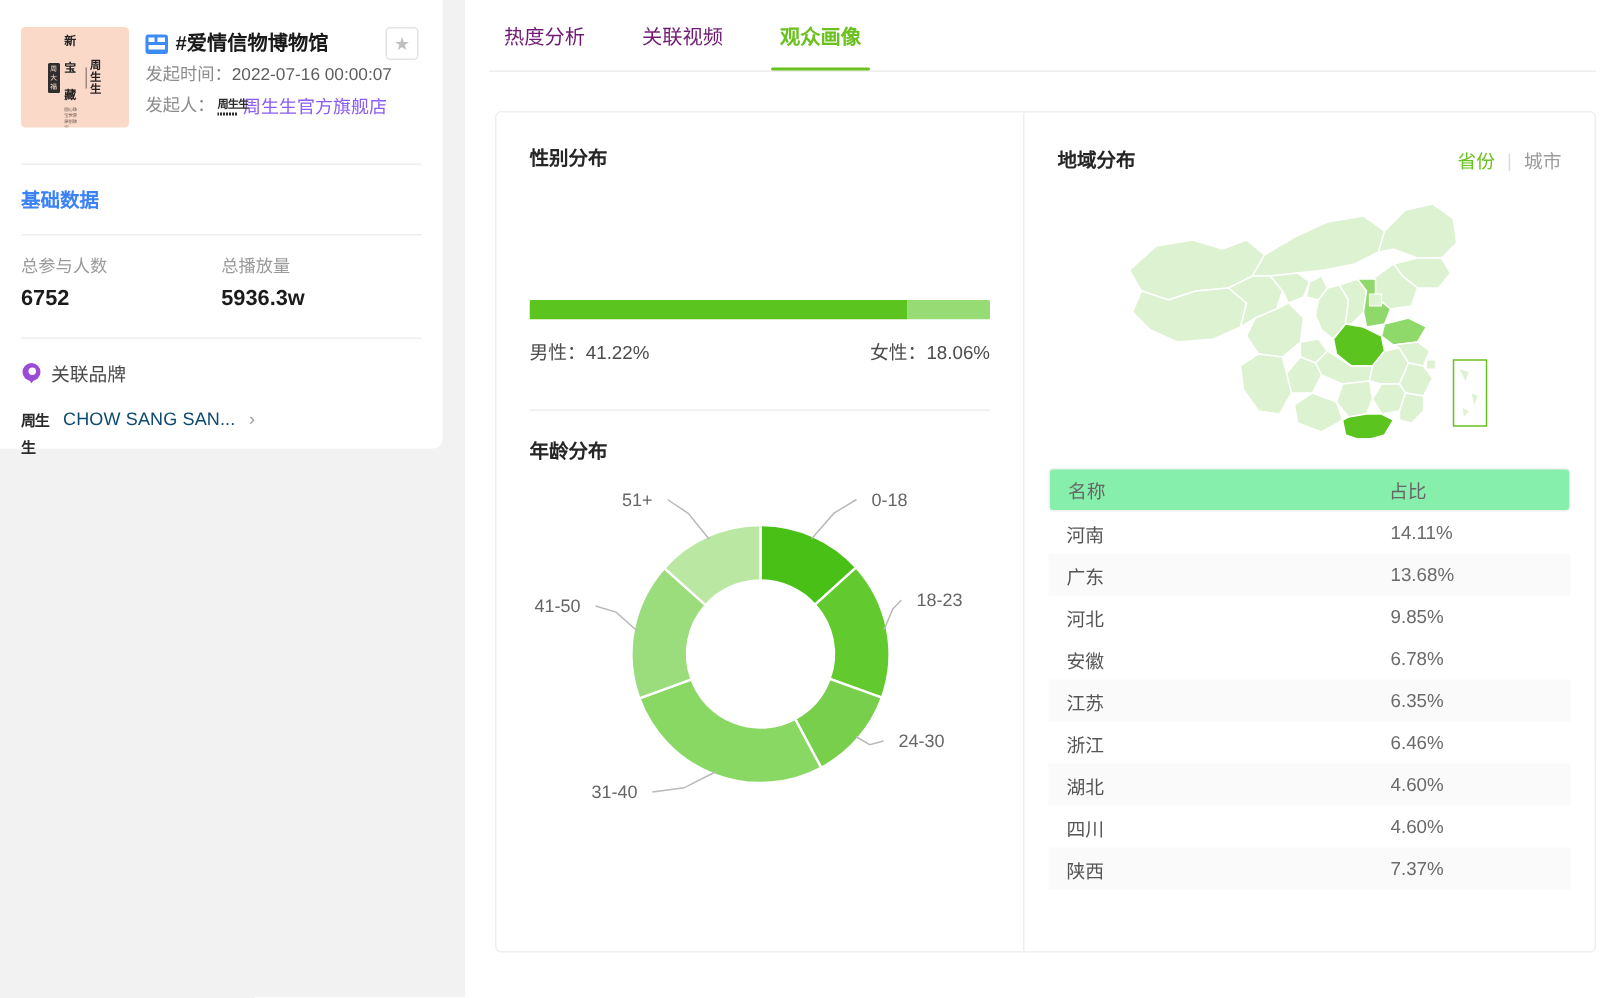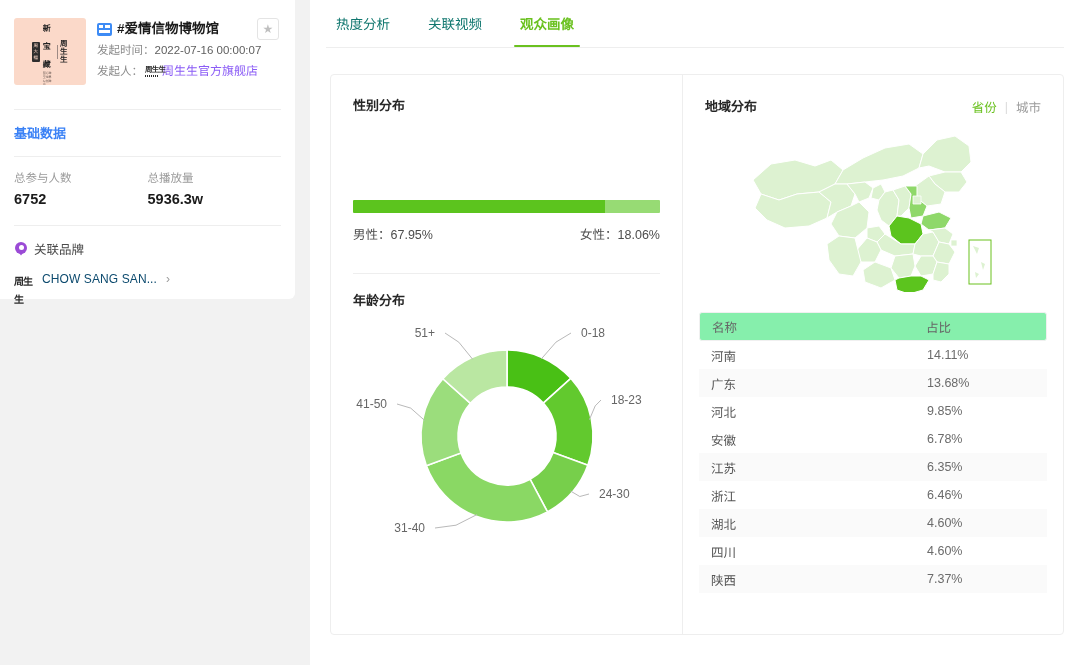--- a/index.html
+++ b/index.html
@@ -155,21 +155,21 @@
   #right-col {
     flex: 1 1 auto; height: 665px; background: #ffffff;
     padding: 0 12px 0 16px; position: relative;
   }
   #tabs {
     display: flex; align-items: flex-end; height: 48px;
     padding-left: 8px; border-bottom: 1px solid #eeeeee;
     margin-right: 4px;
   }
   .tab {
-    font-size: 13.5px; color: #0f766e; line-height: 18px;
+    font-size: 13.5px; color: #701a75; line-height: 18px;
     padding: 0 2px 13px 2px; margin-right: 34px; position: relative;
     white-space: nowrap;
   }
   .tab.active { color: #6ac11f; font-weight: bold; }
   .tab.active::after {
     content: ""; position: absolute; left: -4px; right: -4px; bottom: 0;
     height: 2.5px; background: #6ac11f; border-radius: 2px;
   }
 
   #panel-card {
@@ -354,21 +354,21 @@
             </span>
             <span class="person female">
               <span class="head"></span><span class="body"></span>
             </span>
           </div>
           <div id="gender-bar">
             <div id="gbar-male" style="width: 81.94%; background: rgb(92, 196, 30);"></div>
             <div id="gbar-female" style="width: 18.06%; background: rgb(151, 219, 116);"></div>
           </div>
           <div id="gender-labels">
-            <span><span>男性：</span><span>67.95%</span></span>
+            <span><span>男性：</span><span>41.22%</span></span>
             <span><span>女性：</span><span>18.06%</span></span>
           </div>
         </div>
 
         <div id="gender-divider"></div>
 
         <div id="age-block">
           <div class="block-title">年龄分布</div>
           <div id="donut-wrap">
             <svg id="donut-svg" width="308" height="245" viewBox="0 0 308 245">

